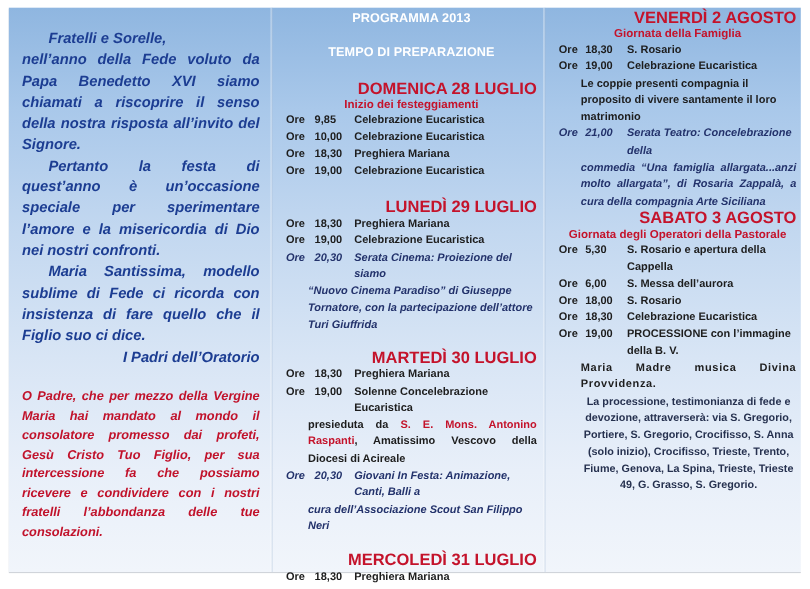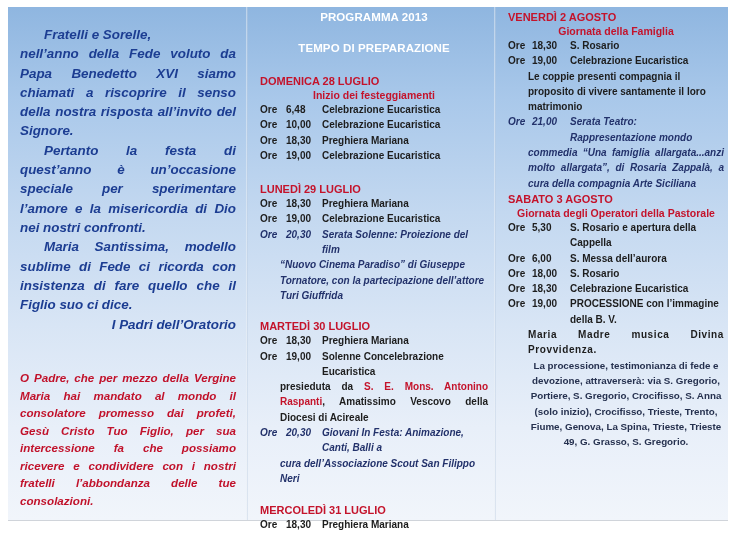--- a/index.html
+++ b/index.html
@@ -21,32 +21,32 @@
     
     .intro {
       position: absolute; left: 12px; top: 18px; width: 216px;
       color: #1c3d92; font-style: italic; font-size: 13.4px; line-height: 19.3px;
       text-align: justify; font-weight: 600;
     }
     .intro p { margin: 0; }
     .intro .indent { text-indent: 24px; }
     .intro .sig { text-align: right; margin-top: 1px; }
     .prayer {
-      position: absolute; left: 12px; top: 362px; width: 216px;
+      position: absolute; left: 12px; top: 345px; width: 216px;
       color: #c1122b; font-style: italic; font-weight: 700; font-size: 11.6px; line-height: 17.5px;
       text-align: justify;
     }
 
     
     .prog-title {
       text-align: center; color: #ffffff; font-weight: 700; font-size: 11.5px; line-height: 15px;
       margin-top: 3px; letter-spacing: 0.1px;
     }
     .day { margin-top: 14px; }
-    .day-head { text-align: left; color: #c4132b; font-weight: 700; font-size: 11px; line-height: 14px; }
+    .day-head { text-align: right; color: #c4132b; font-weight: 700; font-size: 15px; line-height: 14px; }
     .day-sub { text-align: center; color: #c4132b; font-weight: 700; font-size: 10.5px; line-height: 14px; }
     .ev { display: flex; font-size: 10px; line-height: 15.3px; color: #1d1d1d; font-weight: 700; }
     .ev .ore { width: 26px; flex: none; }
     .ev .time { width: 34px; flex: none; text-align: left; }
     .ev .desc { flex: 1; }
     .ev.it { font-style: italic; color: #23326b; font-weight: 600; }
     .cont { font-size: 10px; line-height: 15.3px; color: #1d1d1d; font-weight: 700; padding-left: 20px; }
     .cont.it { font-style: italic; color: #23326b; font-weight: 600; }
     .cont.justify { text-align: justify; }
     .hl { color: #c4132b; }
@@ -79,21 +79,21 @@
   <div class="panel p2">
     <div class="inner">
       <div class="prog-title">PROGRAMMA 2013</div>
       <div class="prog-title" style="margin-top:16px">TEMPO DI PREPARAZIONE</div>
 
       <div class="day" style="margin-top:18px">
         <div class="day-head">DOMENICA 28 LUGLIO</div>
         <div class="day-sub">Inizio dei festeggiamenti</div>
         <div class="ev">
             <span class="ore">Ore</span>
-            <span class="time">6,48</span>
+            <span class="time">9,85</span>
             <span class="desc">Celebrazione Eucaristica</span>
           </div>
         <div class="ev">
             <span class="ore">Ore</span>
             <span class="time">10,00</span>
             <span class="desc">Celebrazione Eucaristica</span>
           </div>
         <div class="ev">
             <span class="ore">Ore</span>
             <span class="time">18,30</span>
@@ -114,21 +114,21 @@
             <span class="desc">Preghiera Mariana</span>
           </div>
         <div class="ev">
             <span class="ore">Ore</span>
             <span class="time">19,00</span>
             <span class="desc">Celebrazione Eucaristica</span>
           </div>
         <div class="ev it">
             <span class="ore">Ore</span>
             <span class="time">20,30</span>
-            <span class="desc">Serata Solenne: Proiezione del film</span>
+            <span class="desc">Serata Cinema: Proiezione del siamo</span>
           </div>
         <div class="cont it">“Nuovo Cinema Paradiso” di Giuseppe Tornatore, con la partecipazione dell’attore Turi Giuffrida</div>
       </div>
 
       <div class="day" style="margin-top:16px">
         <div class="day-head">MARTEDÌ 30 LUGLIO</div>
         <div class="ev">
             <span class="ore">Ore</span>
             <span class="time">18,30</span>
             <span class="desc">Preghiera Mariana</span>
@@ -182,21 +182,21 @@
           </div>
         <div class="ev">
             <span class="ore">Ore</span>
             <span class="time">19,00</span>
             <span class="desc">Celebrazione Eucaristica</span>
           </div>
         <div class="cont">Le coppie presenti compagnia il proposito di vivere santamente il loro matrimonio</div>
         <div class="ev it">
             <span class="ore">Ore</span>
             <span class="time">21,00</span>
-            <span class="desc">Serata Teatro: Rappresentazione mondo</span>
+            <span class="desc">Serata Teatro: Concelebrazione della</span>
           </div>
         <div class="cont it justify">commedia “Una famiglia allargata...anzi molto allargata”, di Rosaria Zappalà, a cura della compagnia Arte Siciliana</div>
       </div>
 
       <div class="day" style="margin-top:1px">
         <div class="day-head">SABATO 3 AGOSTO</div>
         <div class="day-sub">Giornata degli Operatori della Pastorale</div>
         <div class="ev">
             <span class="ore">Ore</span>
             <span class="time">5,30</span>

